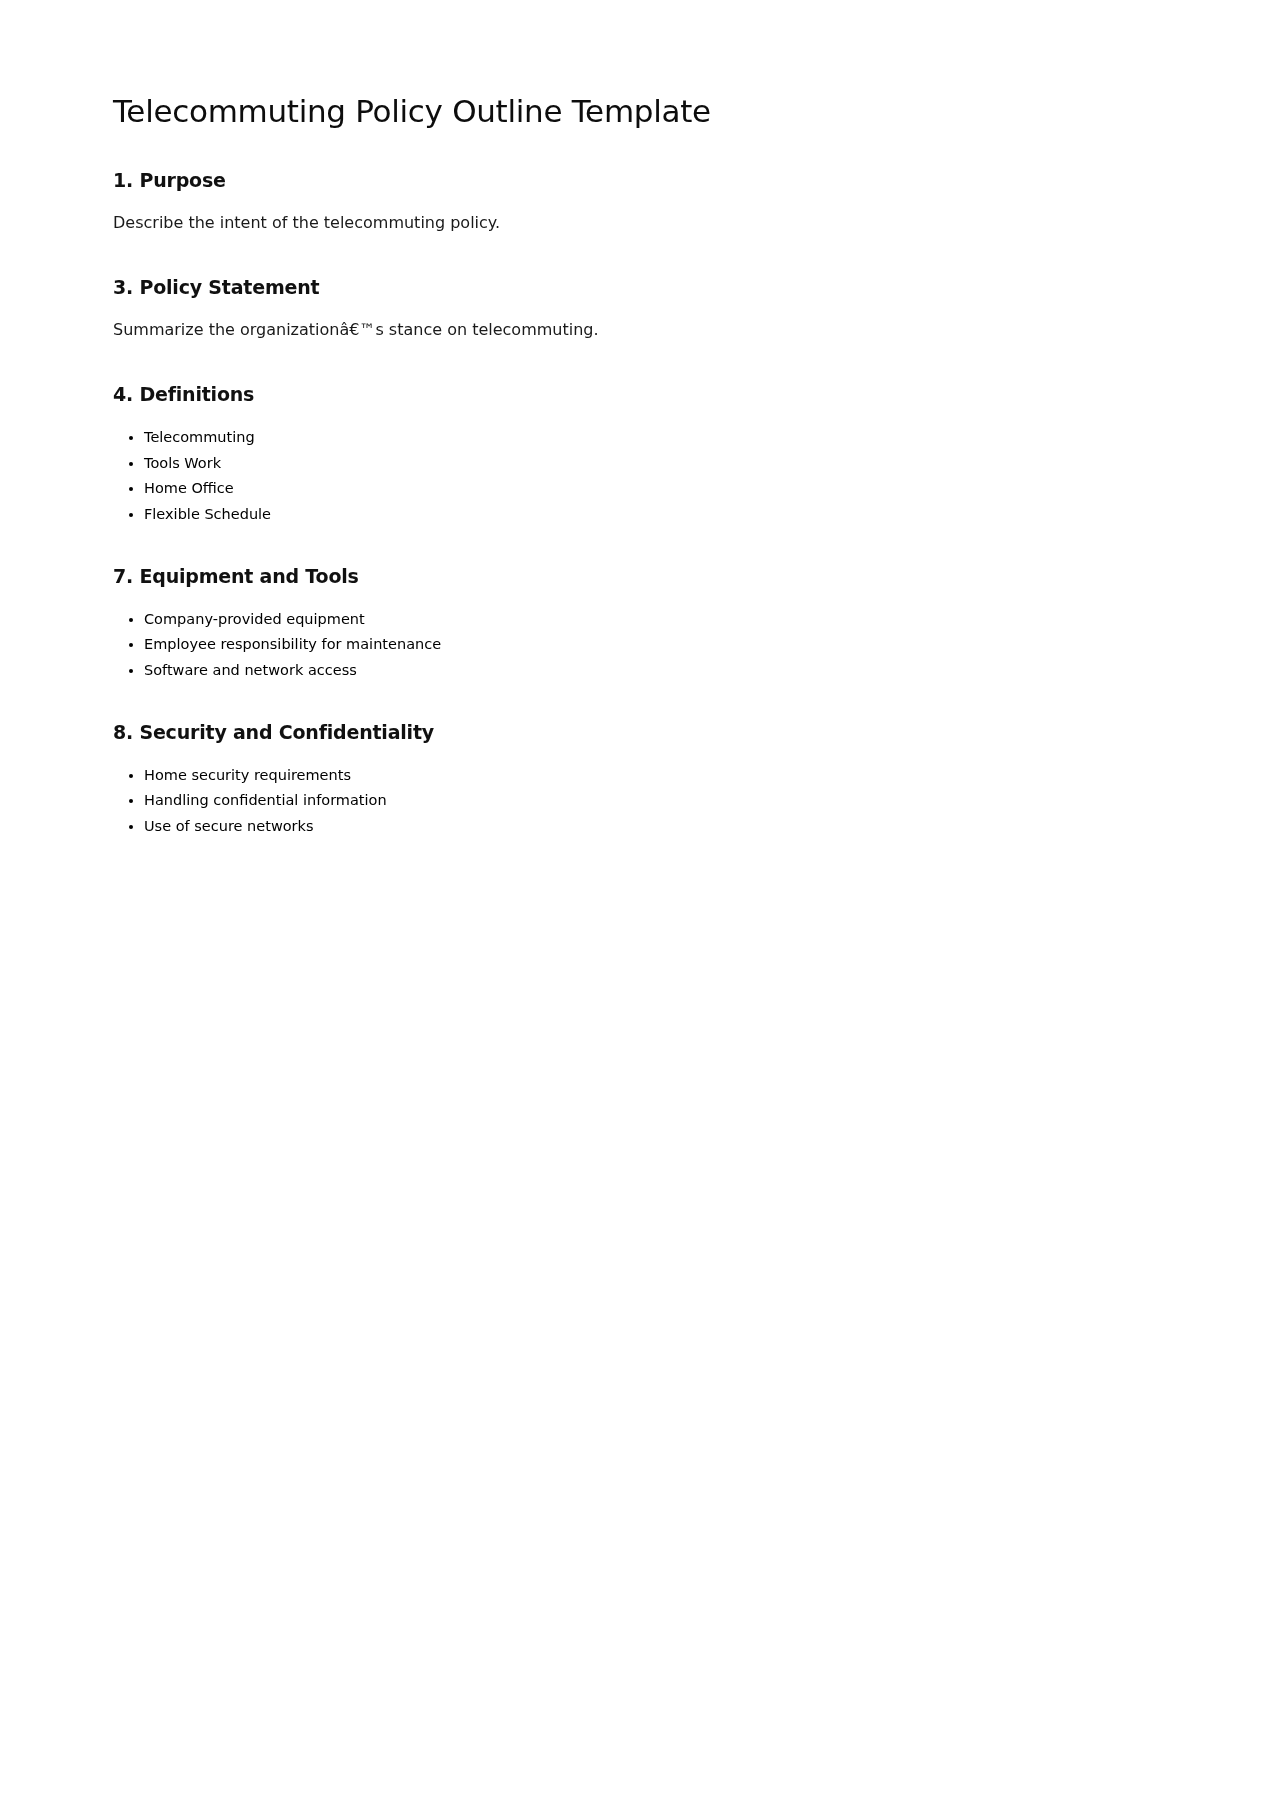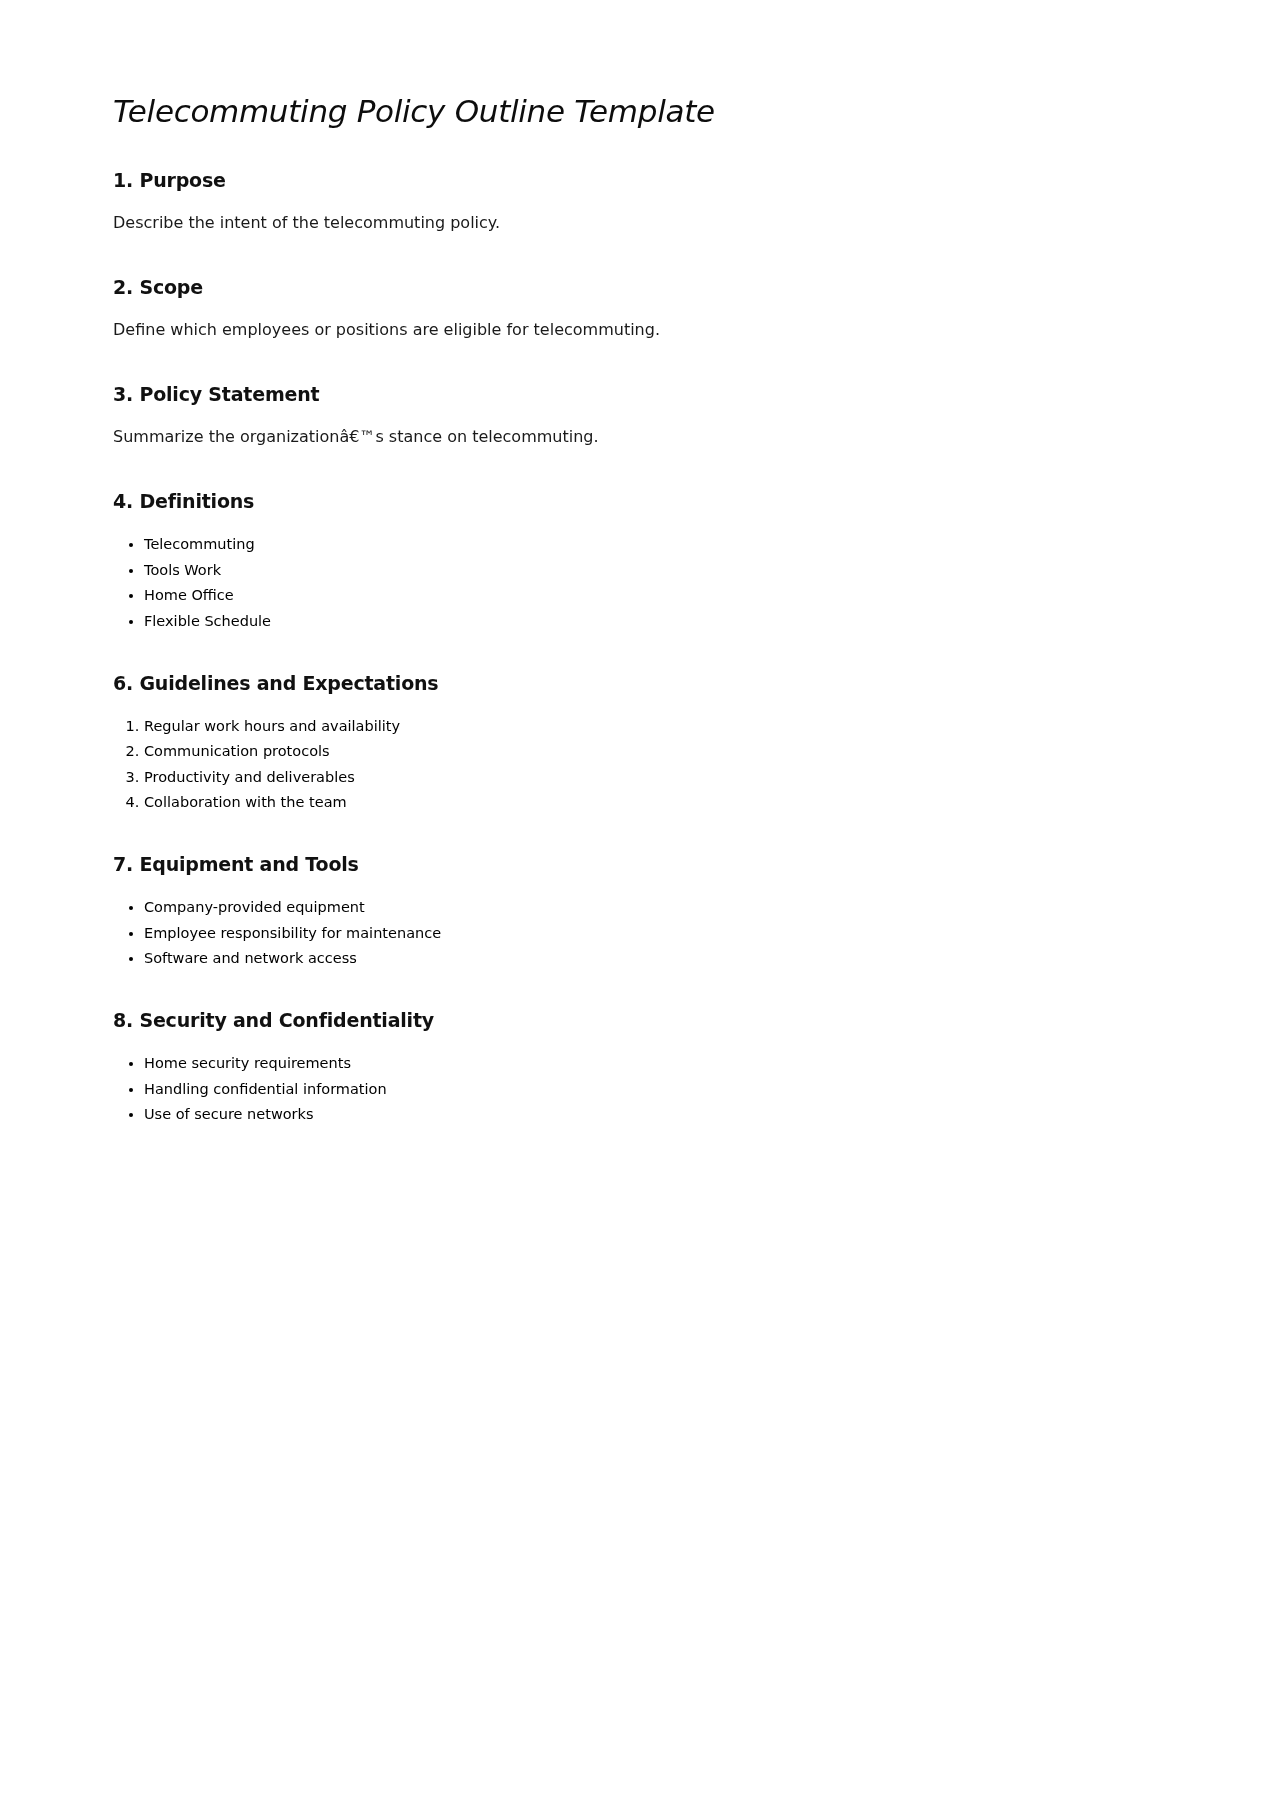--- a/index.html
+++ b/index.html
@@ -17,21 +17,20 @@
       top: 88px;
       width: 1000px;
     }
     h1 {
       font-size: 31px;
       font-weight: 500;
       margin: 0 0 33px 0;
       letter-spacing: -0.3px;
       line-height: 46px;
       color: #0d0d0d;
-      font-style: italic;
     }
     .section { margin: 0 0 0 0; }
     h2 {
       font-size: 19px;
       font-weight: 600;
       margin: 17px 0 20px 0;
       line-height: 26px;
       color: #111111;
       letter-spacing: -0.2px;
     }
@@ -59,50 +58,37 @@
 <body>
 
 <div class="page">
   <h1>Telecommuting Policy Outline Template</h1>
 
   <div class="section">
     <h2>1. Purpose</h2>
     <p>Describe the intent of the telecommuting policy.</p>
   </div>
 
-  <div class="section">
-    <h2>2. Scope</h2>
-    <p>Define which employees or positions are eligible for telecommuting.</p>
-  </div>
 
   <div class="section">
     <h2>3. Policy Statement</h2>
     <p>Summarize the organizationâ€™s stance on telecommuting.</p>
   </div>
 
   <div class="section">
     <h2>4. Definitions</h2>
     <ul>
       <li>Telecommuting</li>
       <li>Tools Work</li>
       <li>Home Office</li>
       <li>Flexible Schedule</li>
     </ul>
   </div>
 
 
-  <div class="section">
-    <h2>6. Guidelines and Expectations</h2>
-    <ol>
-      <li>Regular work hours and availability</li>
-      <li>Communication protocols</li>
-      <li>Productivity and deliverables</li>
-      <li>Collaboration with the team</li>
-    </ol>
-  </div>
 
   <div class="section">
     <h2>7. Equipment and Tools</h2>
     <ul>
       <li>Company-provided equipment</li>
       <li>Employee responsibility for maintenance</li>
       <li>Software and network access</li>
     </ul>
   </div>
 

